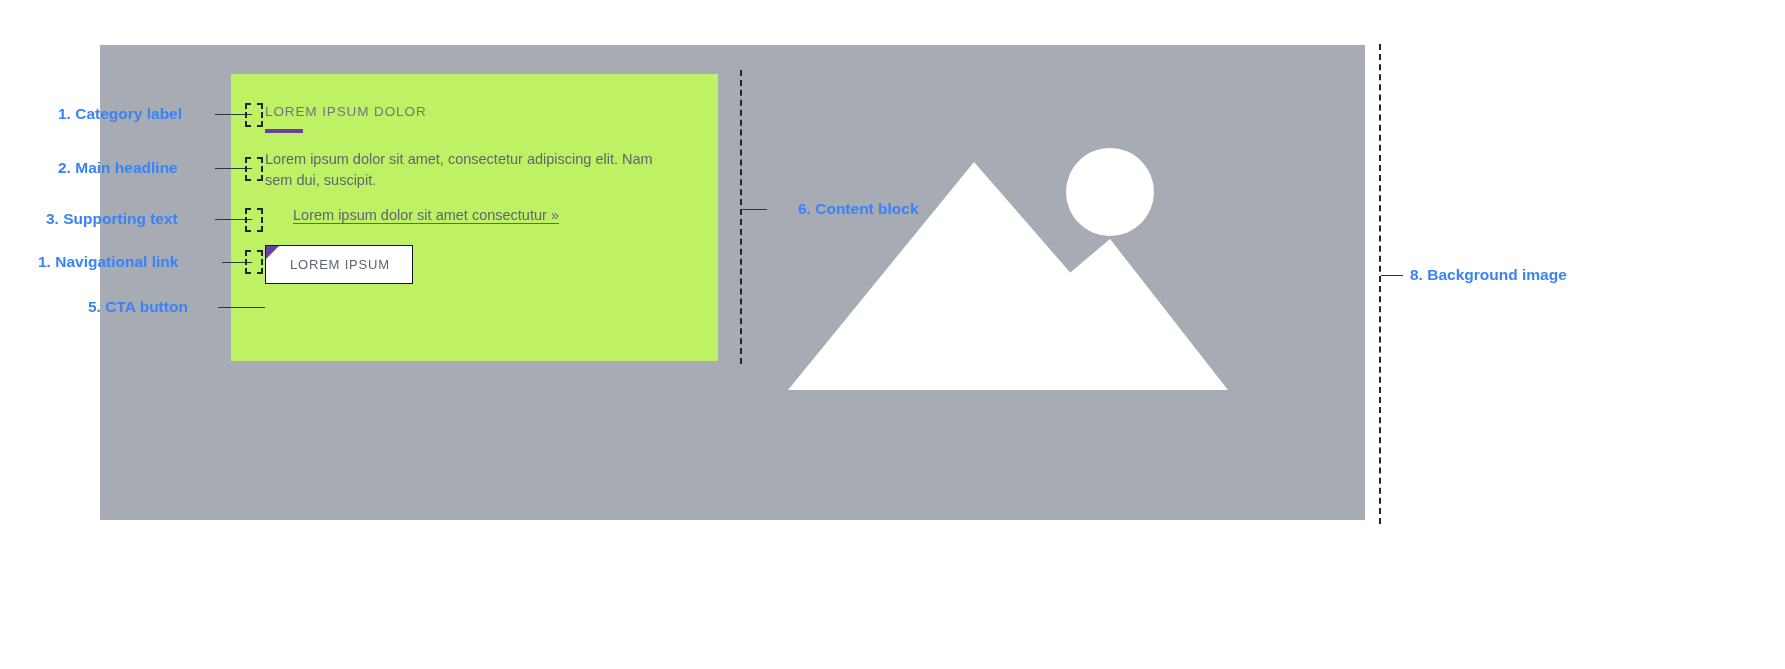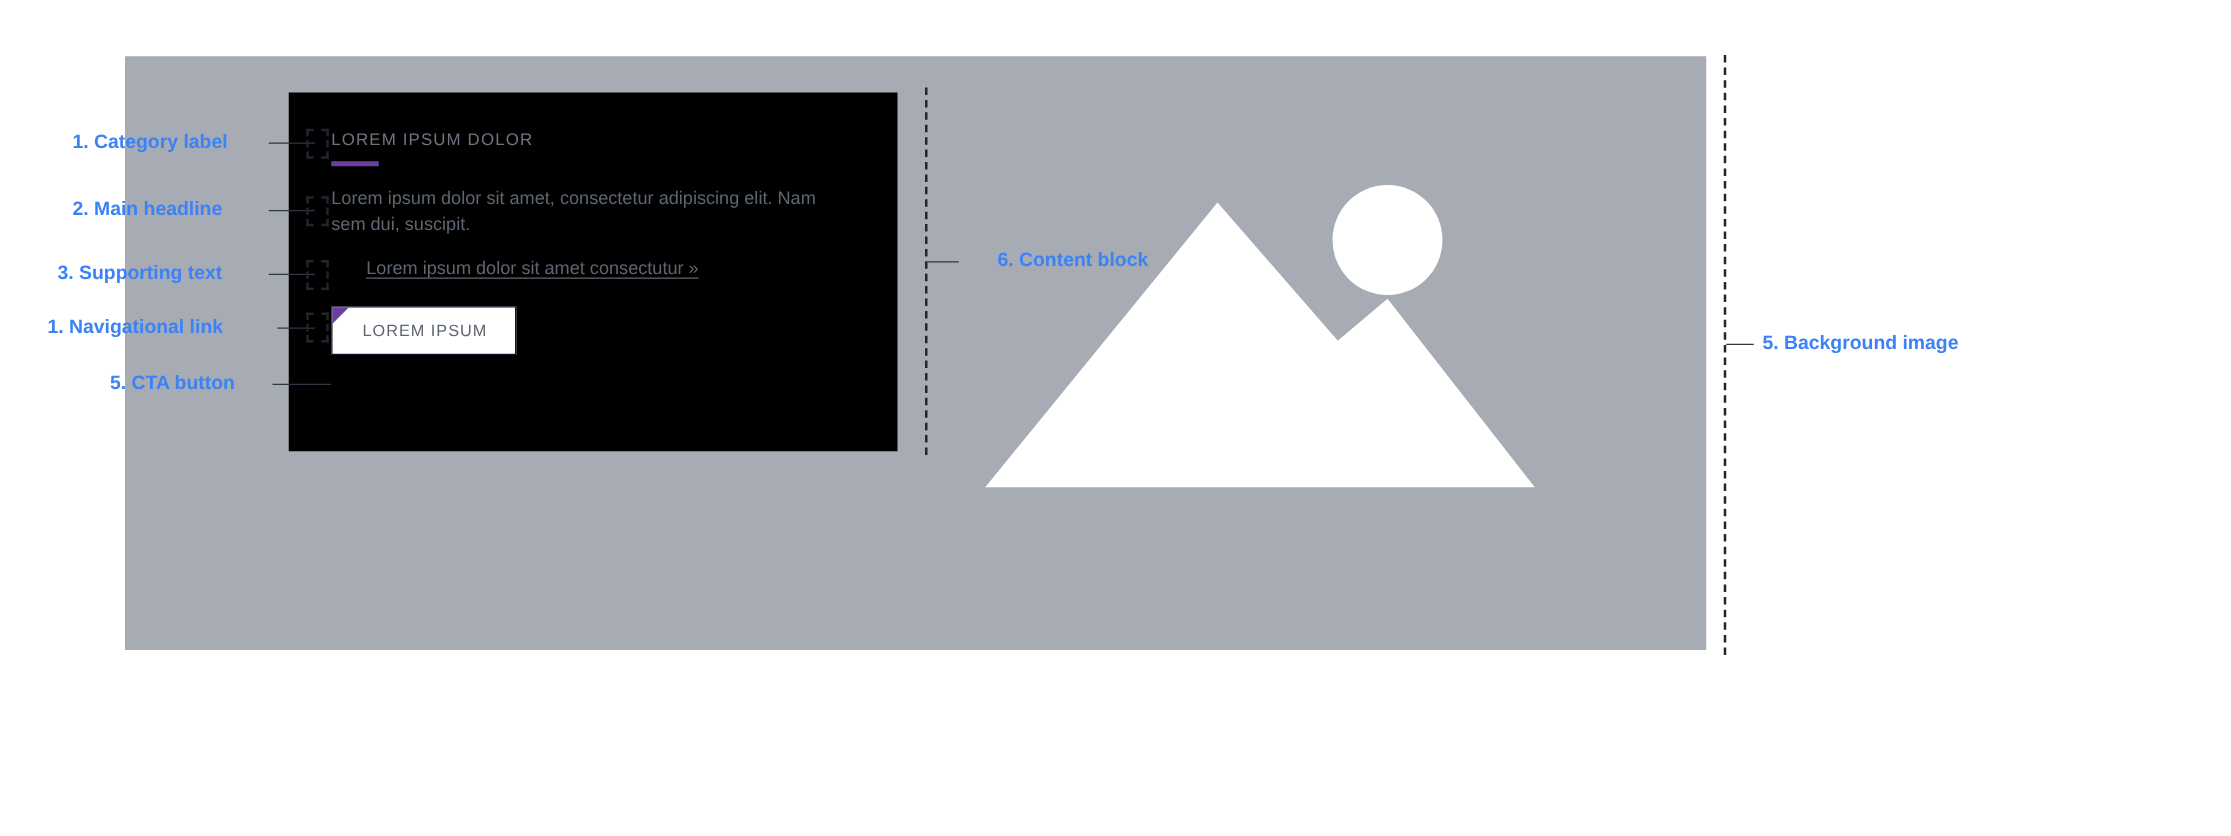--- a/index.html
+++ b/index.html
@@ -42,21 +42,21 @@
   }
   .img-placeholder svg { display: block; width: 100%; height: 100%; }
 
   
   .card {
     position: absolute;
     left: 231px;
     top: 74px;
     width: 487px;
     height: 287px;
-    background: #000000;
+    background: #bef264;
     box-sizing: border-box;
     padding: 30px 34px 0 34px;
   }
 
   .cat-label {
     font-size: 13.5px;
     letter-spacing: 0.9px;
     color: #6f7681;
     line-height: 1.2;
     margin: 0;
@@ -201,15 +201,15 @@
 
   <div class="ann-label" style="left:88px; top:297px;">5. CTA button</div>
   <div class="leader" style="left:218px; top:307px; width:47px;"></div>
 
   <div class="bracket" style="left:740px; top:70px; height:294px;"></div>
   <div class="leader" style="left:742px; top:209px; width:25px;"></div>
   <div class="ann-label" style="left:798px; top:199px;">6. Content block</div>
 
   <div class="bracket" style="left:1379px; top:44px; height:480px;"></div>
   <div class="leader" style="left:1381px; top:275px; width:22px;"></div>
-  <div class="ann-label two-line" style="left:1410px; top:265px;">5. Background image</div>
+  <div class="ann-label two-line" style="left:1410px; top:265px;">8. Background image</div>
 
 </div>
 
 </body></html>

